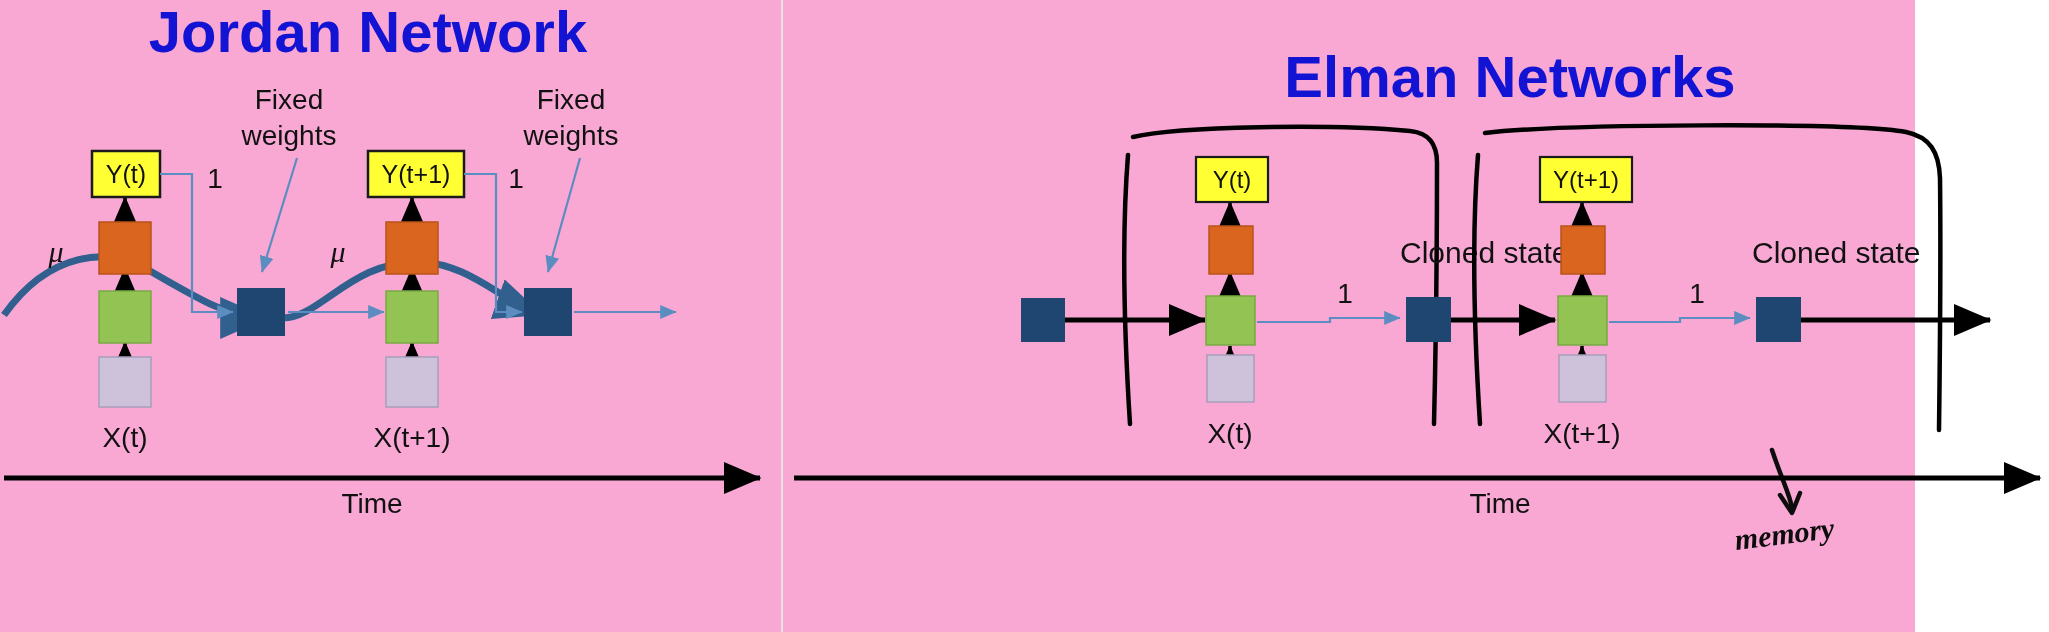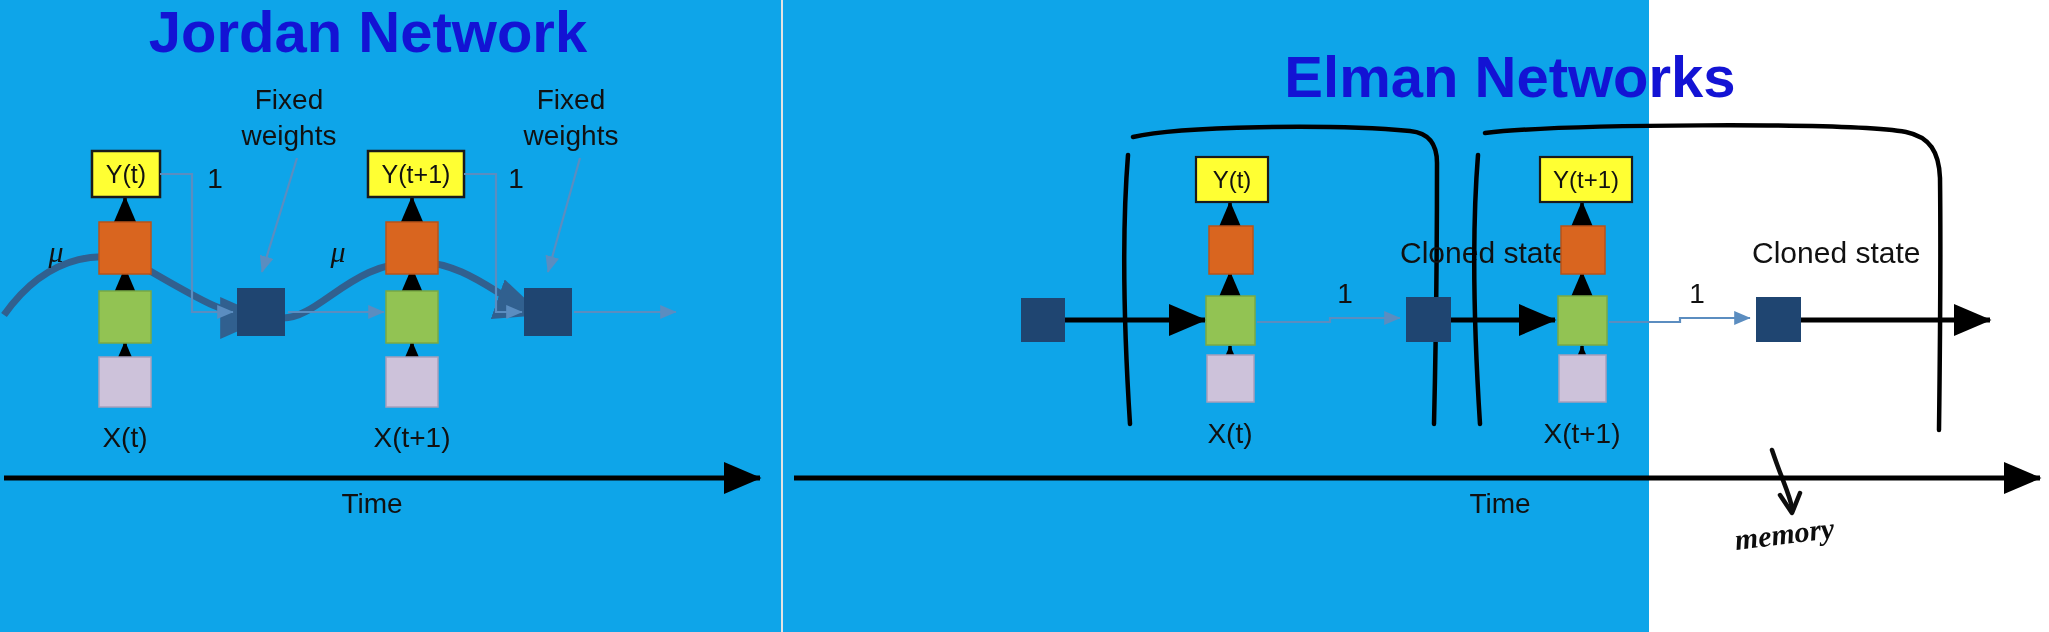--- a/index.html
+++ b/index.html
@@ -1,17 +1,17 @@
 <!DOCTYPE html>
 <html><head>
 <meta charset="utf-8">
 <style>
   html,body{margin:0;padding:0;background:#ffffff;}
   body{width:2049px;height:632px;overflow:hidden;font-family:"Liberation Sans",sans-serif;}
-  #stage{position:relative;width:1649px;height:632px;background:#0ea5e9;}
+  #stage{position:relative;width:1915px;height:632px;background:#f9a8d4;}
   svg{position:absolute;left:0;top:0;width:2049px;height:632px;}
   .ttl{font-family:"Liberation Sans",sans-serif;font-weight:bold;fill:#1313d4;}
   .lbl{font-family:"Liberation Sans",sans-serif;fill:#111111;}
   .boxtxt{font-family:"Liberation Sans",sans-serif;fill:#111111;}
   .mu{font-family:"Liberation Serif",serif;font-style:italic;fill:#111111;}
   .hand{font-family:"Liberation Serif",serif;font-style:italic;font-weight:bold;fill:#0d0d0d;}
 </style>
 </head>
 <body>
 

